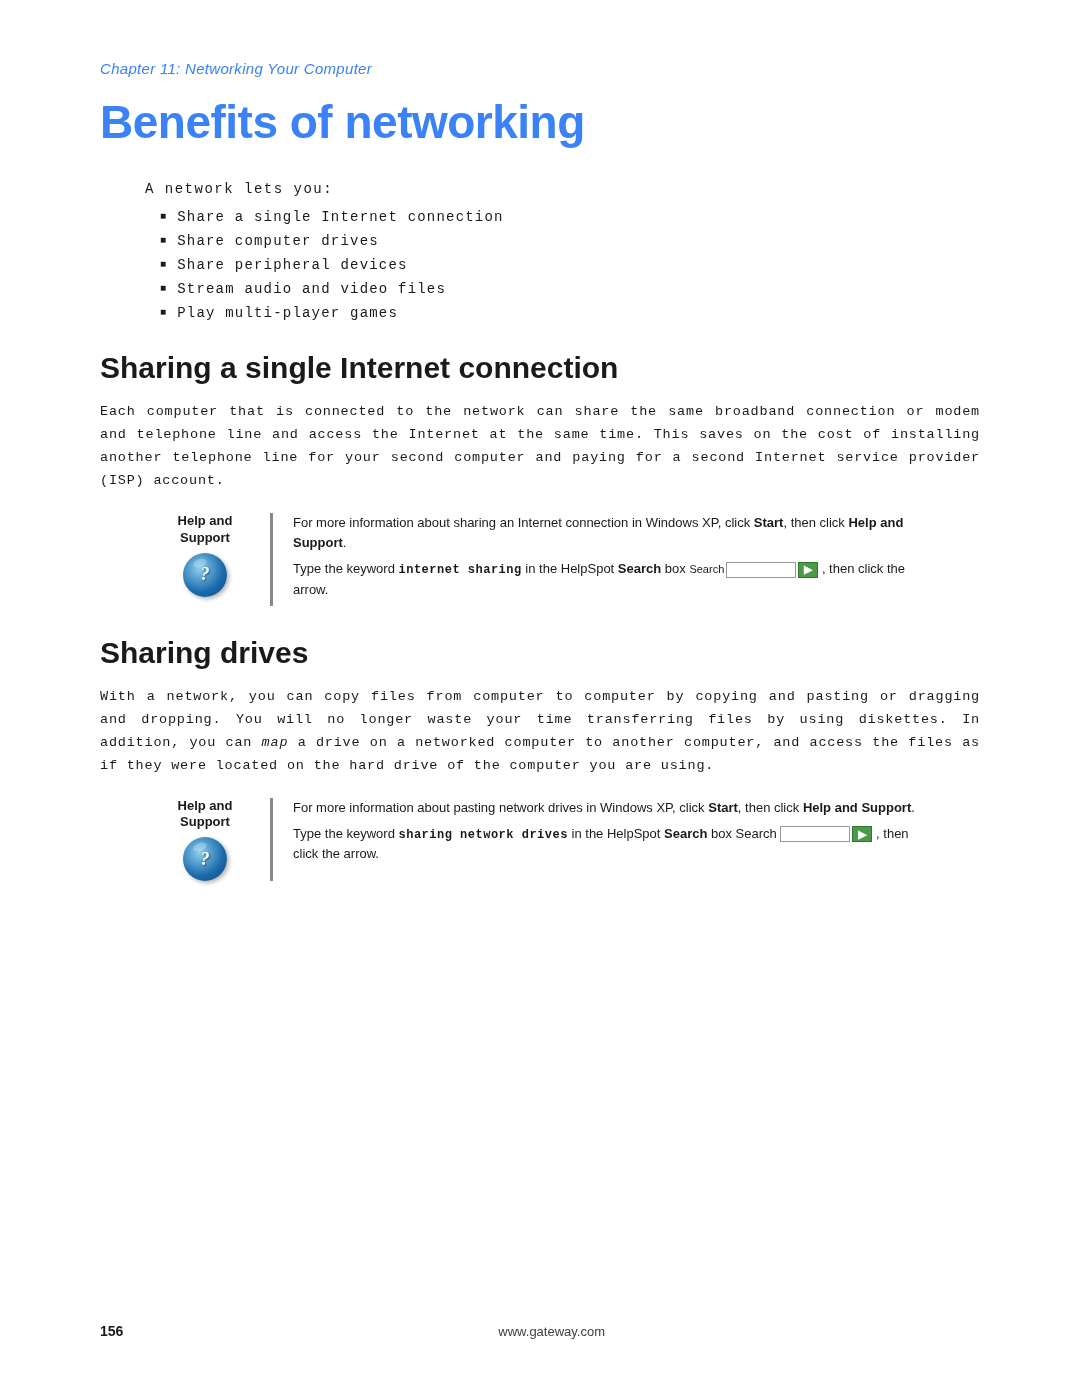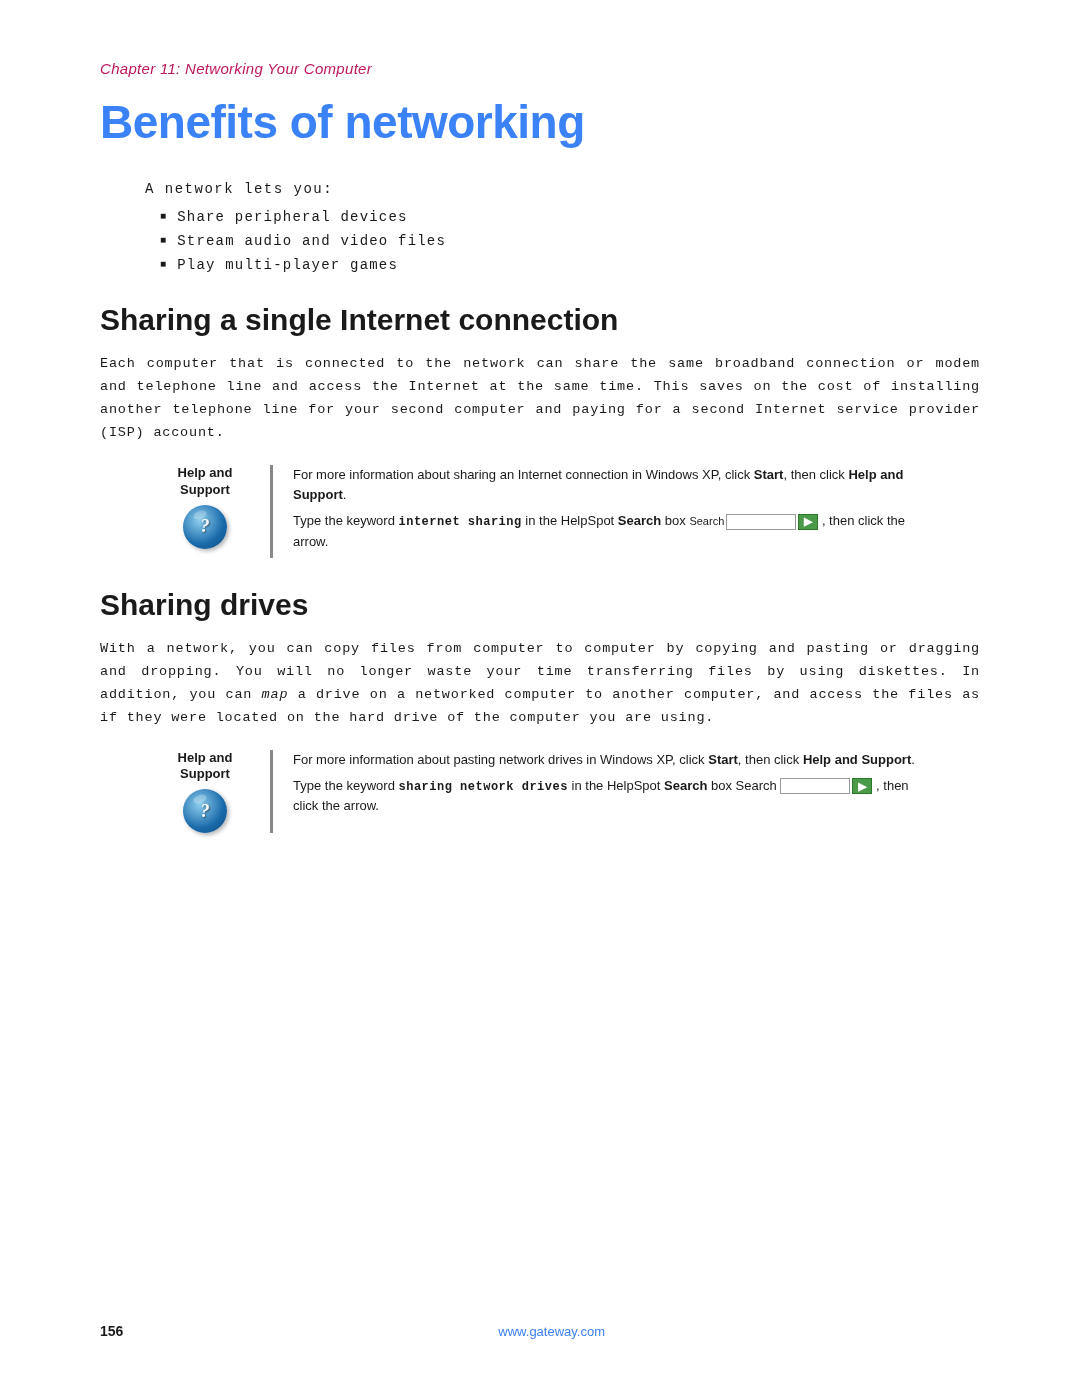--- a/index.html
+++ b/index.html
@@ -15,21 +15,21 @@
       min-height: 1397px;
       position: relative;
       padding: 60px 100px 80px 100px;
       color: #1a1a1a;
     }
 
     .chapter-heading {
       font-family: Arial, sans-serif;
       font-style: italic;
       font-size: 15px;
-      color: #be185d;
+      color: #3b82f6;
       margin-bottom: 18px;
       letter-spacing: 0.3px;
     }
 
     .page-title {
       font-family: Arial, sans-serif;
       font-size: 46px;
       font-weight: 900;
       color: #3b82f6;
       margin-bottom: 32px;
@@ -224,37 +224,43 @@
 
     .footer-page-num {
       font-family: Arial, sans-serif;
       font-size: 14px;
       font-weight: 900;
     }
 
     .footer-url {
       font-family: Arial, sans-serif;
       font-size: 13px;
-      color: #3b82f6;
+      color: #404040;
     }
 
     .italic-text {
       font-style: italic;
     }
   </style>
 </head>
 <body>
 
 <div class="chapter-heading">Chapter 11: Networking Your Computer</div>
 
 <h1 class="page-title">Benefits of networking</h1>
 
 <p class="intro-text">A network lets you:</p>
 
 <ul class="bullet-list">
+  <li>
+      <span>Share a single Internet connection</span>
+    </li>
+  <li>
+      <span>Share computer drives</span>
+    </li>
   <li>
       <span>Share peripheral devices</span>
     </li>
   <li>
       <span>Stream audio and video files</span>
     </li>
   <li>
       <span>Play multi-player games</span>
     </li>
 </ul>

